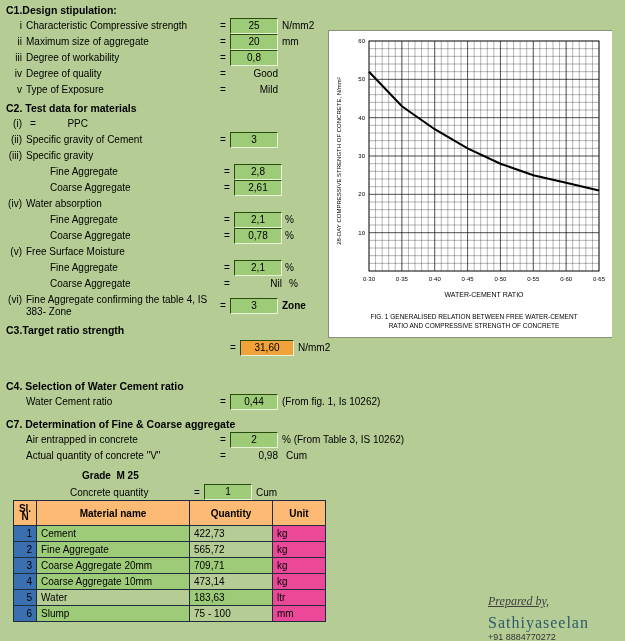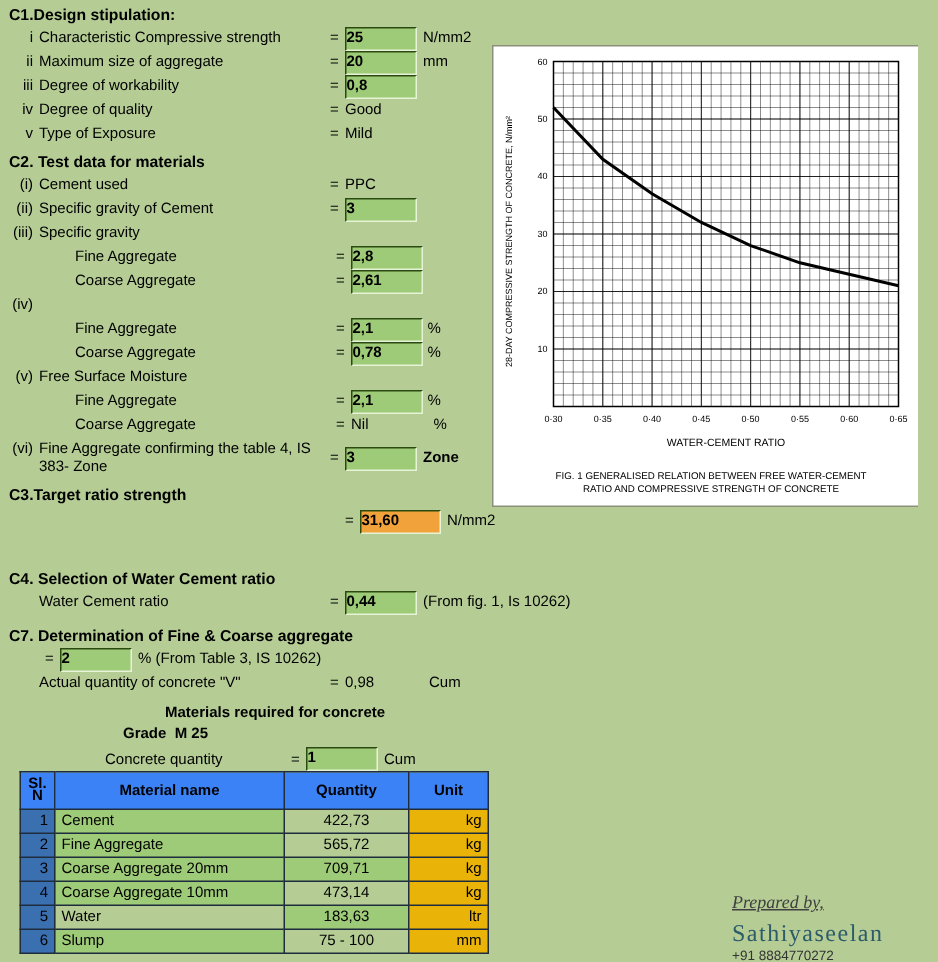--- a/index.html
+++ b/index.html
@@ -3,45 +3,45 @@
 <meta charset="utf-8">
 <style>
 html,body{margin:0;padding:0;font-family:Verdana,Geneva,sans-serif;font-size:10px;background:#b5cd95;color:#000}
 .page{position:relative;width:612px;height:641px;background:#b5cd95;overflow:hidden}
 .hdr{font-weight:bold;margin:4px 0 2px 6px;font-size:10.5px}
 .row{display:flex;align-items:center;height:16px;line-height:16px}
 .idx{width:22px;text-align:right;padding-right:4px}
 .lbl{width:190px}
 .lbl2{width:170px;padding-left:24px}
 .eq{width:14px;text-align:center}
-.val{width:46px;height:14px;line-height:14px;background:#9ecb77;border-top:1px solid #2a4a10;border-left:1px solid #2a4a10;border-right:1px solid #e7f3d7;border-bottom:1px solid #e7f3d7;font-weight:bold}
+.val{width:46px;height:14px;line-height:14px;text-align:center;background:#9ecb77;border-top:1px solid #2a4a10;border-left:1px solid #2a4a10;border-right:1px solid #e7f3d7;border-bottom:1px solid #e7f3d7;font-weight:normal}
 .val.amber{background:#f2a23a}
-.static{width:48px;text-align:left;padding-right:4px}
+.static{width:48px;text-align:right;padding-right:4px}
 .unit{padding-left:4px}
 .pct{padding-left:3px}
 .chartbox{position:absolute;left:328px;top:30px;width:290px;height:306px;background:#fff;border:1px solid #8b9178}
 .chartbox svg{width:100%;height:100%}
 .prep{position:absolute;left:488px;top:594px;font-style:italic;color:#404040;font-family:'Times New Roman',serif;font-size:12px;text-decoration:underline}
 .auth{position:absolute;left:488px;top:614px;color:#2d5b6a;font-family:Georgia,serif;font-size:16px;letter-spacing:1px}
 .phone{position:absolute;left:488px;top:632px;font-size:9px;color:#333}
 .mats{margin-top:6px;margin-left:10px}
 .grade{text-align:left;margin-left:72px;font-weight:bold;height:14px}
 .tbl{border-collapse:collapse;margin-left:3px}
 .tbl th,.tbl td{border:1px solid #1f2c3d;font-size:10px}
-.tbl th{background:#3b82f6;color:#000;font-weight:bold;height:22px}
+.tbl th{background:#fdba74;color:#000;font-weight:bold;height:22px}
 .tbl th.nm{width:150px}
 .tbl th.qt{width:80px}
 .tbl th.un{width:50px}
 .tbl td{height:15px;padding:0 4px}
 .tbl td.sn{width:14px;text-align:right;background:#3a6fb0}
 .tbl td.nm{background:#9ecb77}
 .tbl td.nm.w{background:#b5cd95}
-.tbl td.qt{text-align:center;background:#b5cd95}
+.tbl td.qt{text-align:left;background:#b5cd95}
 .tbl td.qt.h{background:#9ecb77}
-.tbl td.un{text-align:right;background:#eab308}
+.tbl td.un{text-align:left;background:#ec4899}
 .snh{width:14px;background:#3a6fb0;font-size:7px;line-height:8px;text-align:center}
 .subh{font-weight:bold;margin-left:100px;height:14px}
 .cqrow{display:flex;align-items:center;margin-left:60px;height:16px}
 </style>
 </head>
 <body>
 
 <div class="page">
 
   <div class="hdr">C1.Design stipulation:</div>
@@ -79,21 +79,20 @@
         <div class="lbl">Type of Exposure</div>
         <div class="eq">=</div>
         <div class="static">Mild</div>
         <div class="unit"></div>
       </div>
     </div>
 
   <div class="hdr">C2. Test data for materials</div>
   <div class="row">
     <div class="idx">(i)</div>
-    <div class="lbl">Cement used</div>
     <div class="eq">=</div>
     <div class="static">PPC</div>
   </div>
   <div class="row">
     <div class="idx">(ii)</div>
     <div class="lbl">Specific gravity of Cement</div>
     <div class="eq">=</div>
     <div class="val">3</div>
   </div>
   <div class="row">
@@ -107,20 +106,21 @@
     <div class="val">2,8</div>
   </div>
   <div class="row">
     <div class="idx"></div>
       <div class="lbl2">Coarse Aggregate</div>
     <div class="eq">=</div>
     <div class="val">2,61</div>
   </div>
   <div class="row">
     <div class="idx">(iv)</div>
+    <div class="lbl">Water absorption</div>
   </div>
   <div class="row">
     <div class="idx"></div>
       <div class="lbl2">Fine Aggregate</div>
     <div class="eq">=</div>
     <div class="val">2,1</div>
     <div class="pct">%</div>
   </div>
   <div class="row">
     <div class="idx"></div>
@@ -168,34 +168,34 @@
     <div class="idx"></div>
     <div class="lbl">Water Cement ratio</div>
     <div class="eq">=</div>
     <div class="val">0,44</div>
     <div class="unit">(From fig. 1, Is 10262)</div>
   </div>
 
   <div class="hdr" style="margin-top:8px">C7. Determination of Fine &amp; Coarse aggregate</div>
   <div class="row">
     <div class="idx"></div>
+    <div class="lbl">Air entrapped in concrete</div>
     <div class="eq">=</div>
     <div class="val">2</div>
     <div class="unit">% (From Table 3, IS 10262)</div>
   </div>
   <div class="row">
     <div class="idx"></div>
     <div class="lbl">Actual quantity of concrete "V"</div>
     <div class="eq">=</div>
     <div class="static">0,98</div>
     <div class="unit">Cum</div>
   </div>
 
   <div class="mats">
-    <div class="subh">Materials required for concrete</div>
     <div class="grade">
       <span>Grade</span>&nbsp;&nbsp;<span>M 25</span>
     </div>
     <div class="cqrow">
       <div style="width:120px">Concrete quantity</div>
       <div class="eq">=</div>
       <div class="val">1</div>
       <div class="unit">Cum</div>
     </div>
     <table class="tbl">

